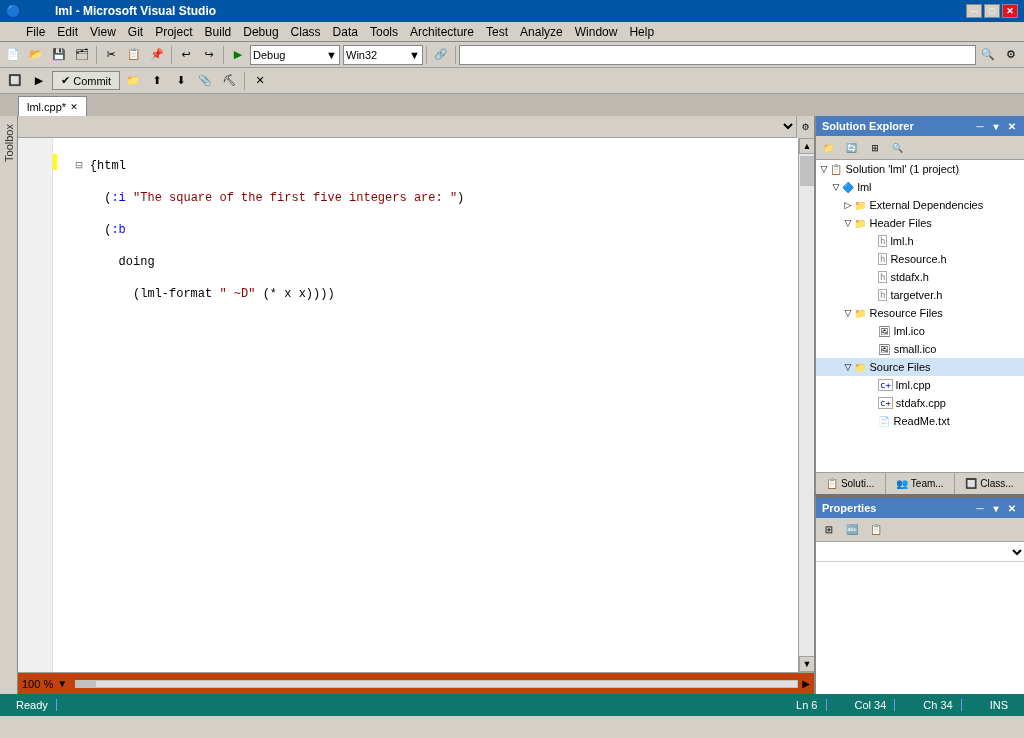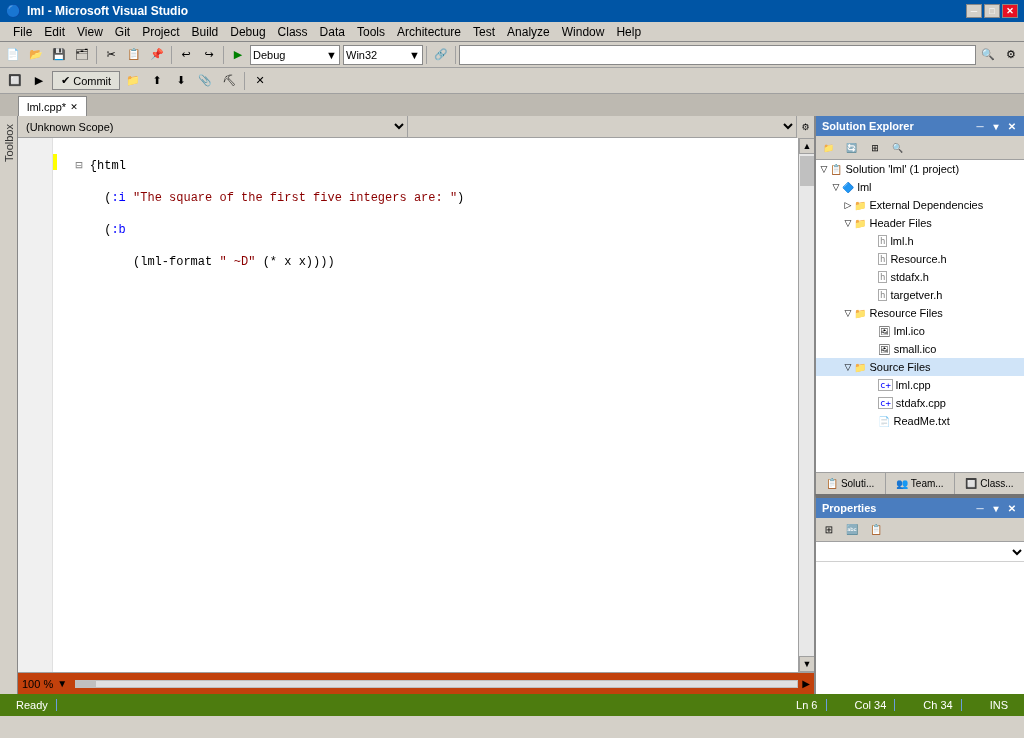--- a/index.html
+++ b/index.html
@@ -10,39 +10,39 @@
       background: #0055a5;
       color: white;
       height: 22px;
       display: flex;
       align-items: center;
       padding: 0 6px;
       font-size: 12px;
       font-weight: bold;
       user-select: none;
     }
-    #title-bar .title-text { flex: 1; }
+    #title-bar .title-text { flex: 1; margin-left: 28px; }
     #title-bar .win-controls { display: flex; gap: 2px; }
     .win-btn {
       width: 16px; height: 14px;
       background: #d4d0c8;
       border: 1px solid #888;
       font-size: 9px;
       display: flex; align-items: center; justify-content: center;
       cursor: pointer;
     }
 
     
     #menu-bar {
       background: #d4d0c8;
       height: 20px;
       display: flex;
       align-items: center;
       border-bottom: 1px solid #888;
-      padding: 0 7px;
+      padding: 0 20px;
     }
     .menu-item {
       padding: 2px 6px;
       font-size: 12px;
       cursor: pointer;
       height: 100%;
       display: flex;
       align-items: center;
     }
 
@@ -317,21 +317,21 @@
       height: 20px;
       background: white;
       border: none;
       border-bottom: 1px solid #d0d0d0;
       font-size: 11px;
       padding: 0 4px;
     }
 
     
     #status-bar {
-      background: #4d7c0f;
+      background: #0f766e;
       color: white;
       height: 22px;
       display: flex;
       align-items: center;
       padding: 0 8px;
       font-size: 11px;
       gap: 20px;
     }
     #status-bar .status-section { padding: 0 8px; border-right: 1px solid #6a9ddf; }
     #status-bar .status-section:last-child { border-right: none; }
@@ -443,23 +443,20 @@
 
 <div id="main-area" style="height: calc(100vh - 22px - 20px - 26px - 26px - 22px - 22px - 22px); display:flex;">
 
   <div id="toolbox-sidebar">
     <div class="toolbox-label">Toolbox</div>
   </div>
 
   <div id="editor-area">
 
     <div id="scope-bar">
-      <select class="scope-dropdown">
-        <option>(Unknown Scope)</option>
-      </select>
       <select class="scope-dropdown" style="border-right:none;">
         <option></option>
       </select>
       <div style="width:18px;height:22px;background:#d4d0c8;border-left:1px solid #a0a0a0;display:flex;align-items:center;justify-content:center;font-size:9px;cursor:pointer;">⚙</div>
     </div>
 
     <div id="code-container">
 
       <div id="line-numbers">
         <div style="height:16px;"></div>
@@ -476,20 +473,21 @@
         <div style="height:16px;"></div>
         <div style="height:16px;"></div>
         <div style="height:16px;"></div>
         <div style="height:16px;"></div>
       </div>
 
       <div id="code-editor" contenteditable="true" style="">
 <span class="code-line">  <span style="color:#888;">⊟</span> {html</span>
 <span class="code-line">      (<span class="kw">:i</span> <span class="str">"The square of the first five integers are: "</span>)</span>
 <span class="code-line">      (<span class="kw">:b</span></span>
+<span class="code-line">        doing</span>
 <span class="code-line">          (lml-format <span class="str">" ~D"</span> (* x x))))</span>
       </div>
 
       <div style="width:16px;background:#d4d0c8;border-left:1px solid #a0a0a0;display:flex;flex-direction:column;">
         <div style="width:16px;height:16px;background:#d4d0c8;border:1px solid #a0a0a0;display:flex;align-items:center;justify-content:center;font-size:9px;cursor:pointer;">▲</div>
         <div style="flex:1;background:#e8e8e8;">
           <div style="width:14px;height:30px;background:#c0c0c0;margin:2px auto;cursor:pointer;"></div>
         </div>
         <div style="width:16px;height:16px;background:#d4d0c8;border:1px solid #a0a0a0;display:flex;align-items:center;justify-content:center;font-size:9px;cursor:pointer;">▼</div>
       </div>

